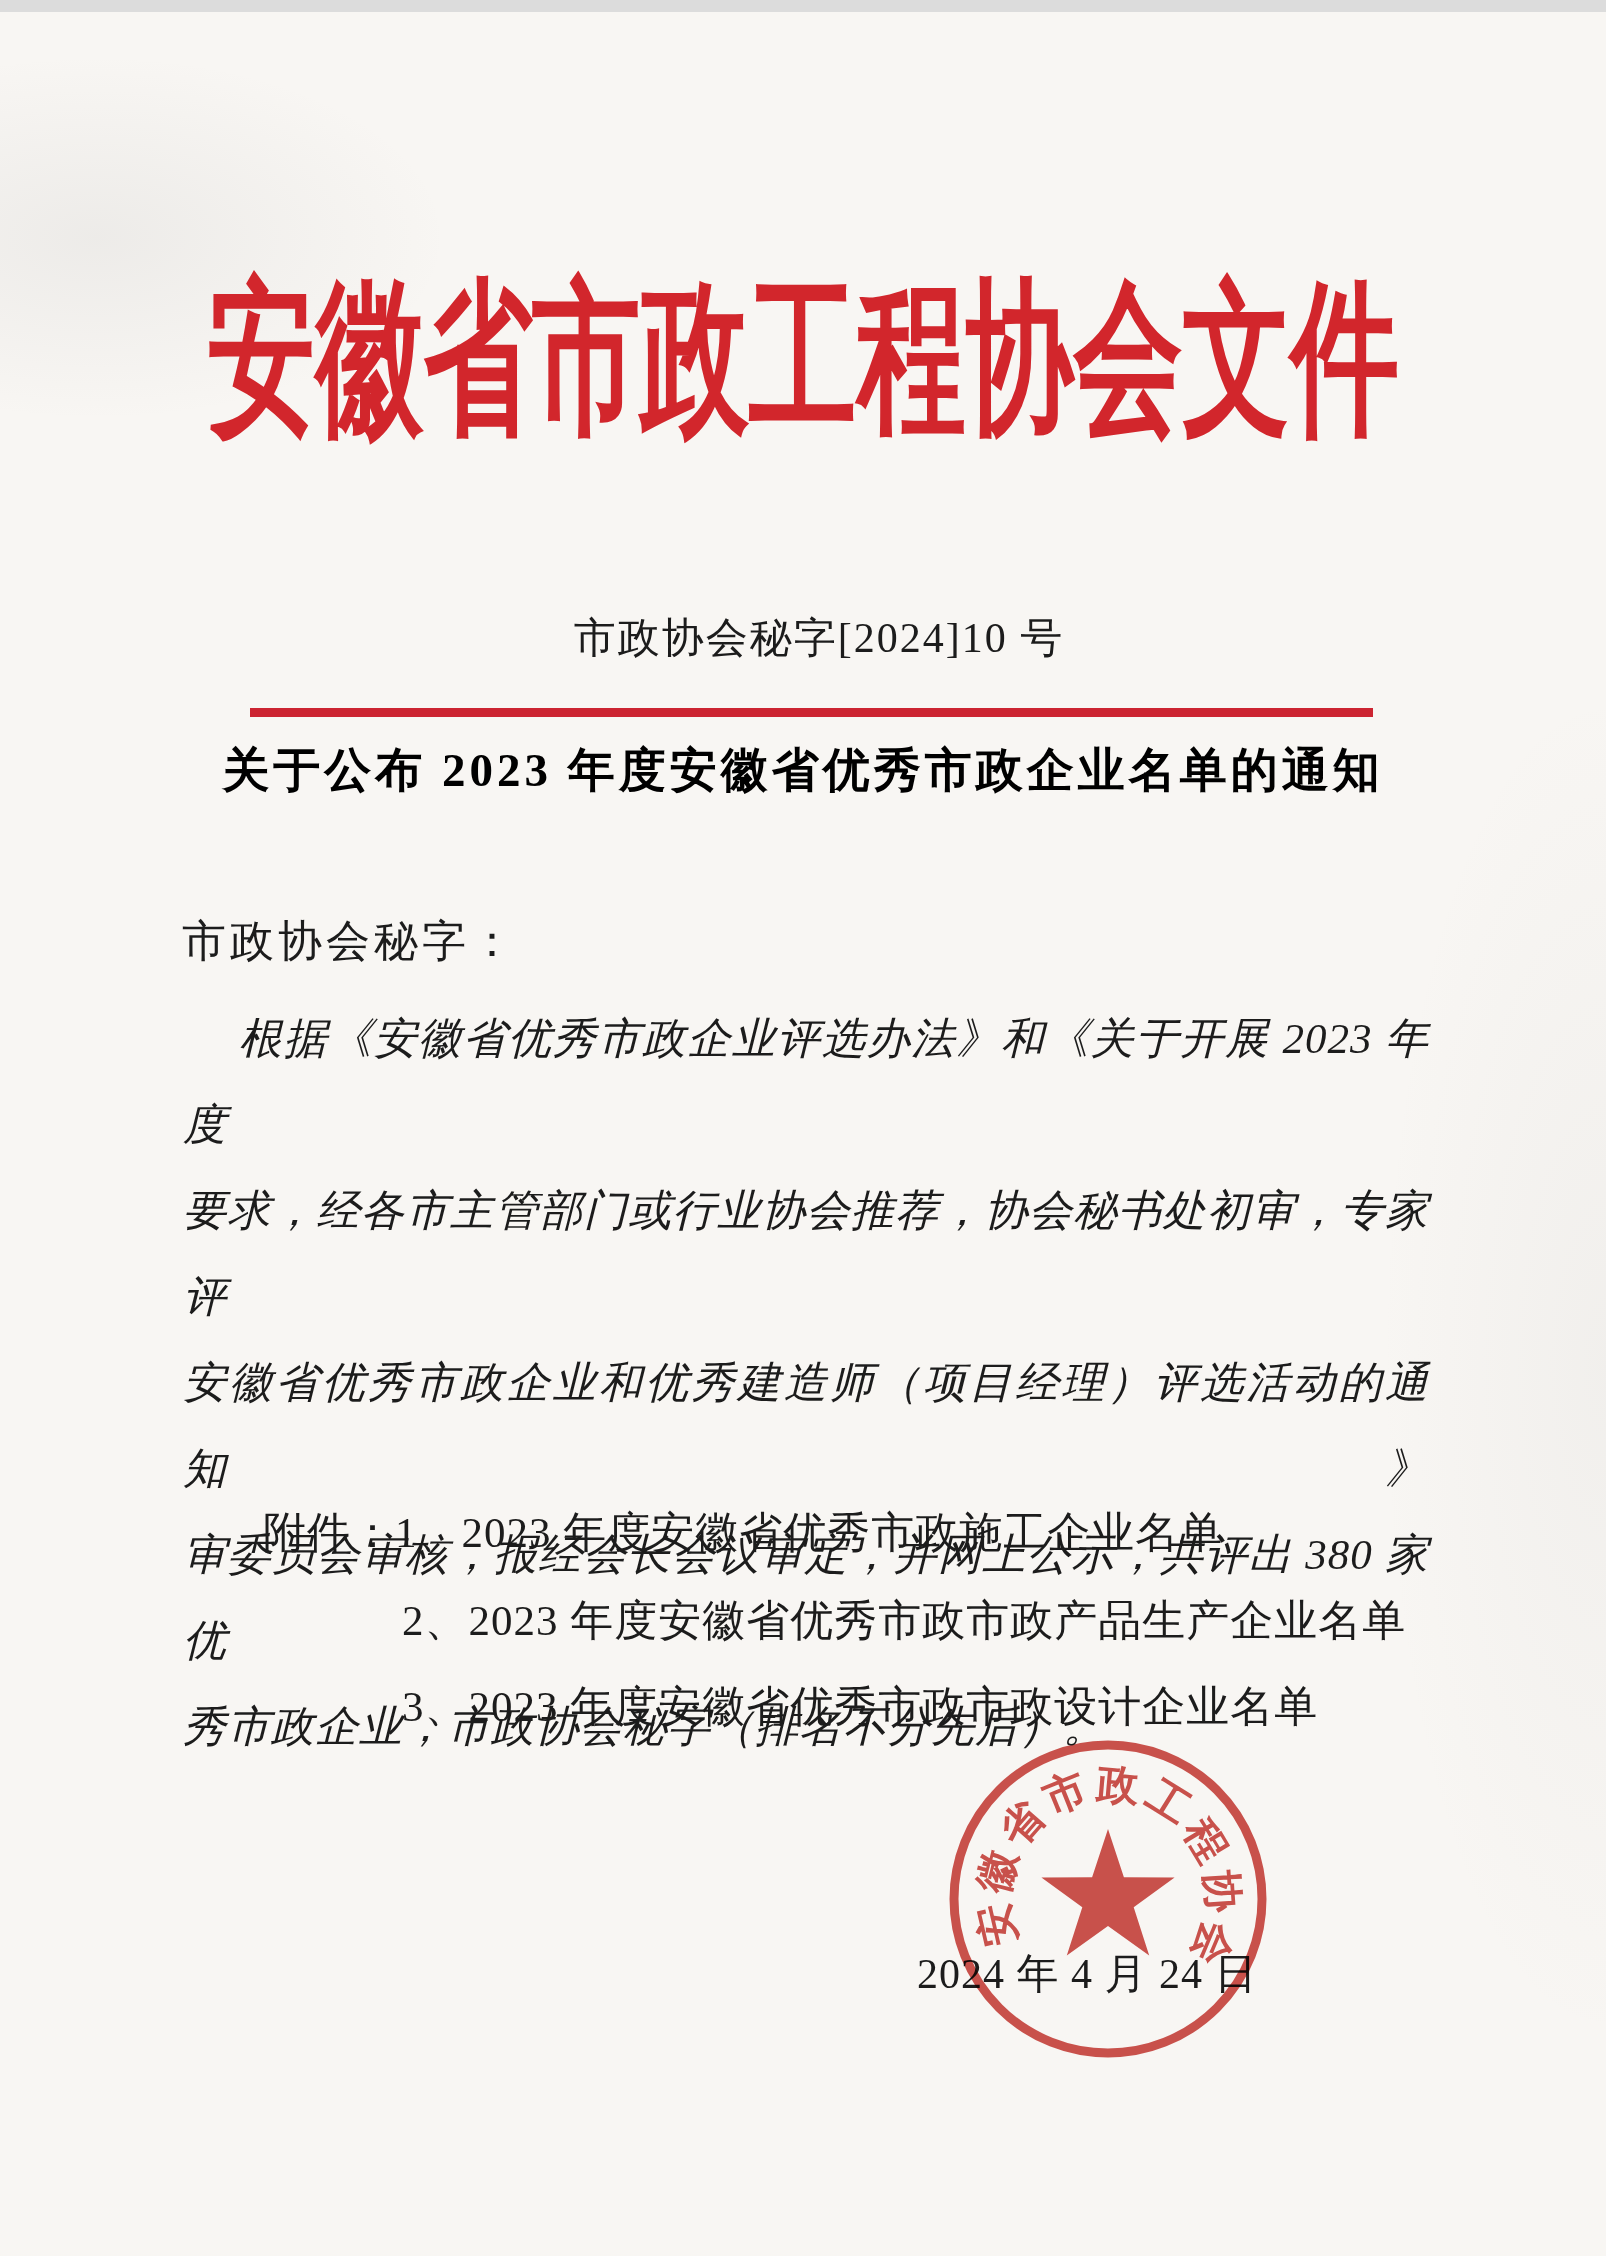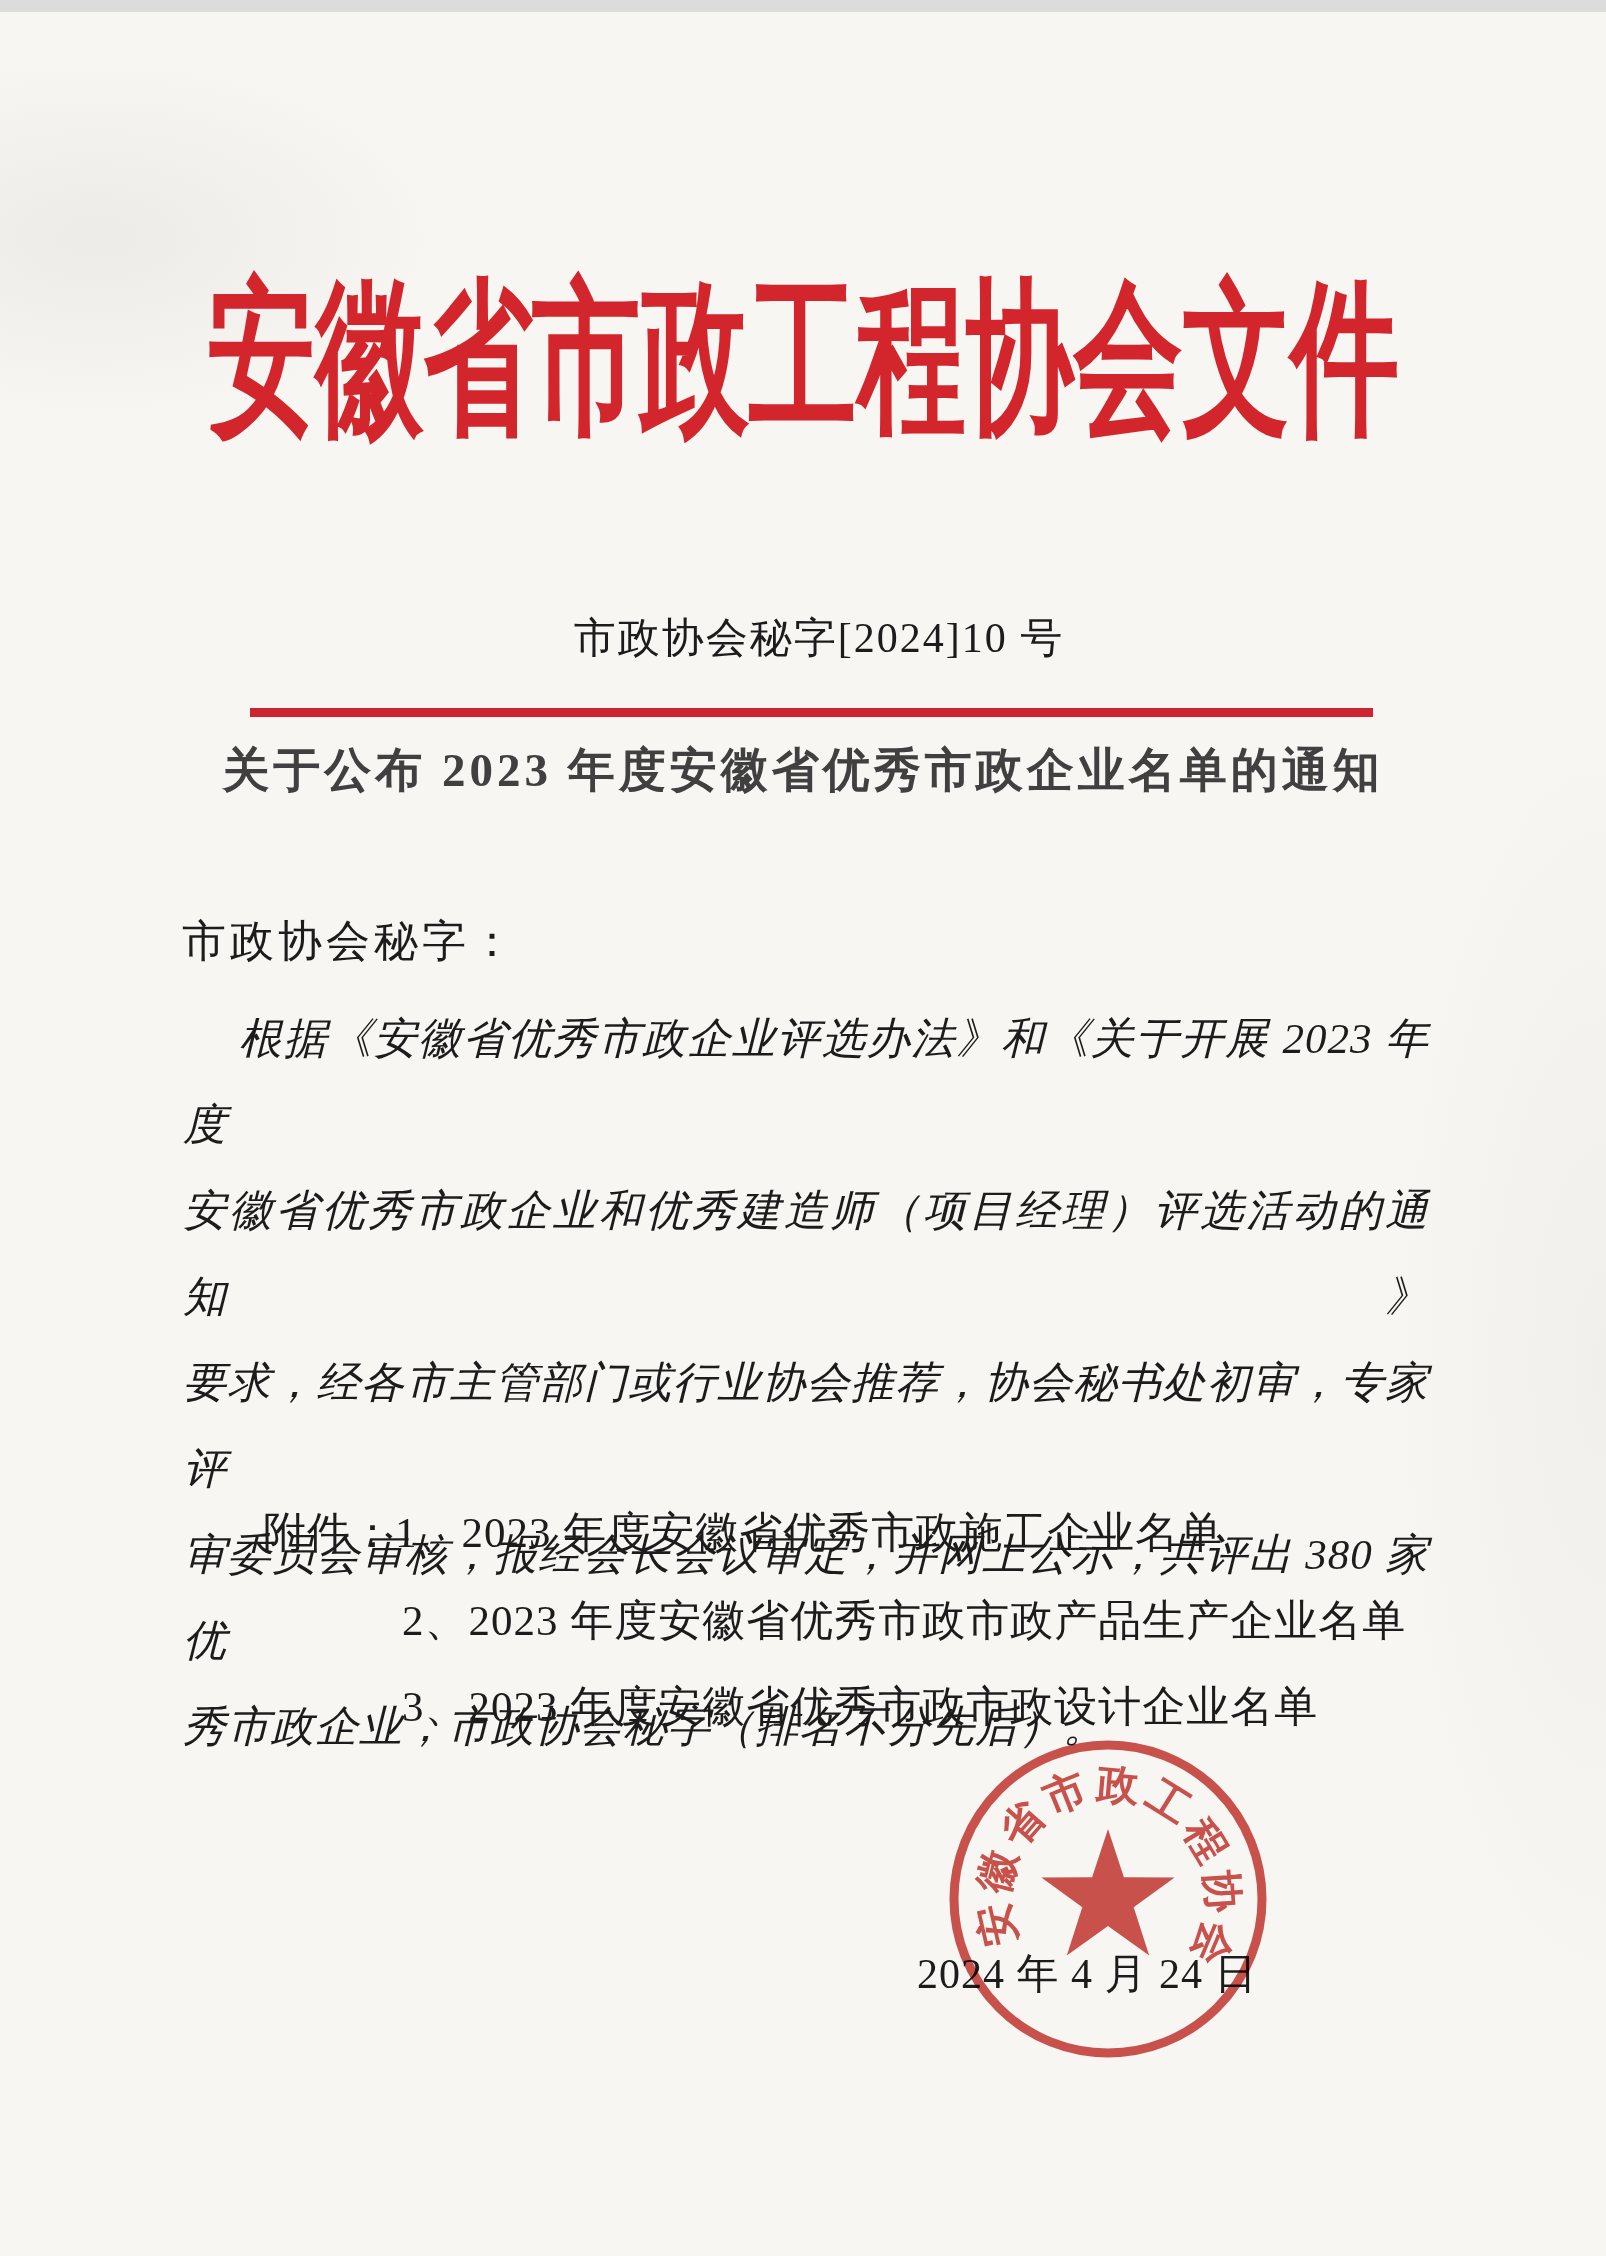--- a/index.html
+++ b/index.html
@@ -41,21 +41,21 @@
   .red-rule{
     position:absolute; top:696px; left:250px;
     width:1123px; height:9px;
     background:#cc2431;
   }
 
   .doc-title{
     position:absolute; top:727px; left:0; width:100%;
     text-align:center;
     font-size:47px; font-weight:bold; letter-spacing:4px;
-    color:#404040;
+    color:#000000;
     white-space:nowrap;
   }
 
   .salutation{
     position:absolute; left:182px; top:900px;
     font-size:44px; letter-spacing:4px;
   }
 
   .body-block{
     position:absolute; left:183px; top:984px; width:1246px;
@@ -112,22 +112,22 @@
   <div class="doc-number">市政协会秘字[2024]10 号</div>
 
   <div class="red-rule"></div>
 
   <div class="doc-title">关于公布 2023 年度安徽省优秀市政企业名单的通知</div>
 
   <div class="salutation">市政协会秘字：</div>
 
   <div class="body-block">
     <div class="bline jfull indent">根据《安徽省优秀市政企业评选办法》和《关于开展 2023 年度</div>
+    <div class="bline jfull">要求，经各市主管部门或行业协会推荐，协会秘书处初审，专家评</div>
     <div class="bline jfull">安徽省优秀市政企业和优秀建造师（项目经理）评选活动的通知》</div>
-    <div class="bline jfull">要求，经各市主管部门或行业协会推荐，协会秘书处初审，专家评</div>
     <div class="bline jfull">审委员会审核，报经会长会议审定，并网上公示，共评出 380 家优</div>
     <div class="bline">秀市政企业，市政协会秘字（排名不分先后）。</div>
   </div>
 
   <div class="attach attach-1">
     <span>附件：</span><span>1、2023 年度安徽省优秀市政施工企业名单</span>
   </div>
   <div class="attach attach-2">2、2023 年度安徽省优秀市政市政产品生产企业名单</div>
   <div class="attach attach-3">3、2023 年度安徽省优秀市政市政设计企业名单</div>
 

